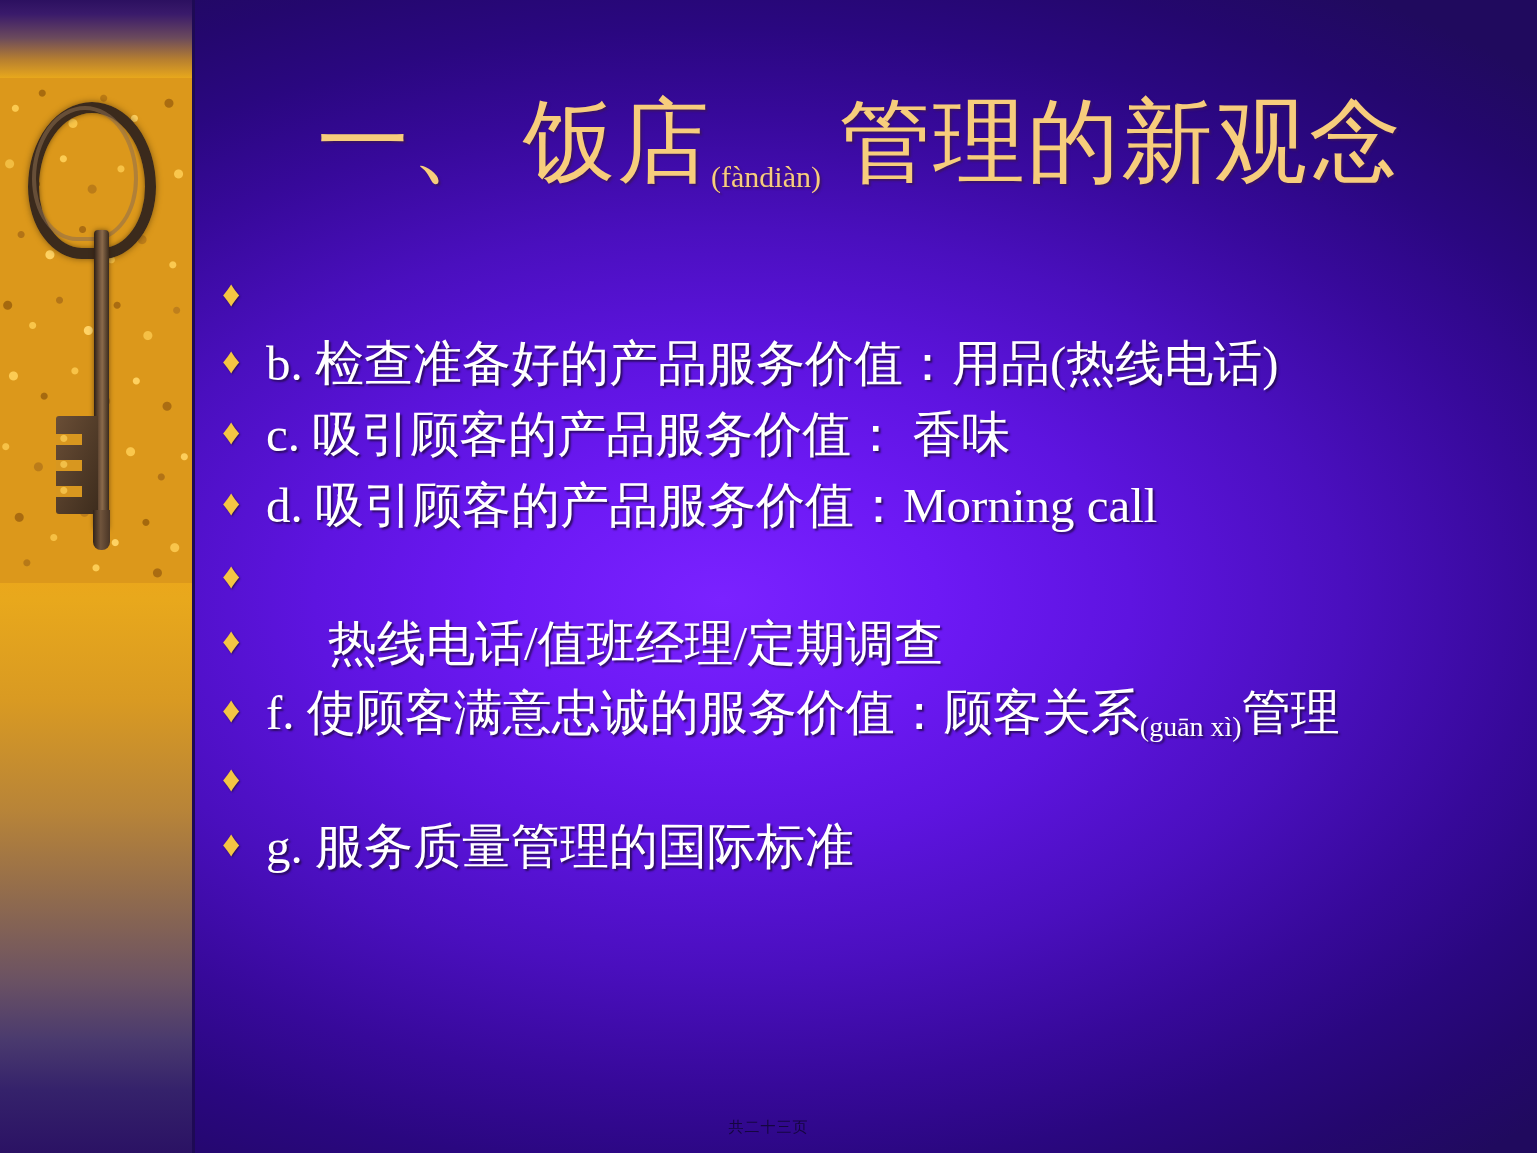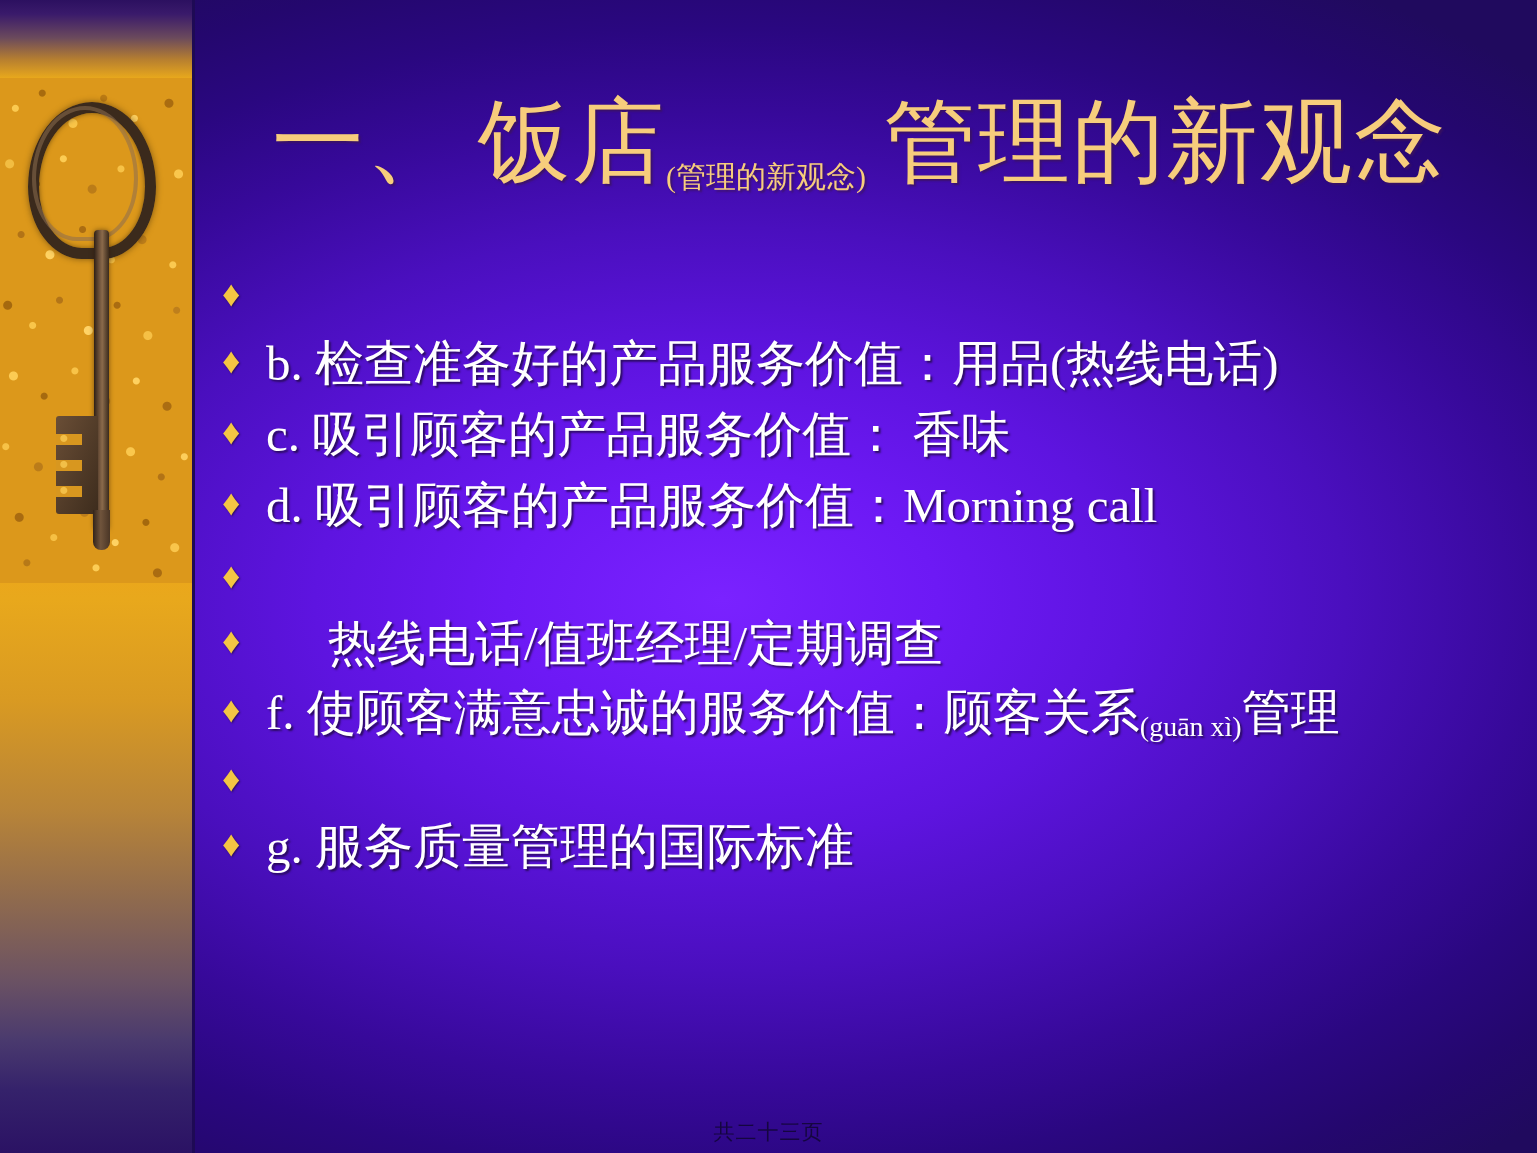--- a/index.html
+++ b/index.html
@@ -264,21 +264,21 @@
   .r9 { margin-top: 20px; }
 
   
   .footer {
     position: absolute;
     left: 0;
     top: 1118px;
     width: 1537px;
     text-align: center;
     color: #150640;
-    font-size: 21px;
+    font-size: 15px;
     letter-spacing: 1px;
     font-family: "Liberation Sans", sans-serif;
   }
 </style>
 </head>
 <body>
 
 <div id="slide">
 
   <div class="sidebar">
@@ -291,21 +291,21 @@
       <div class="key-bit"></div>
       <div class="tooth t1"></div>
       <div class="tooth t2"></div>
       <div class="tooth t3"></div>
       <div class="key-tip"></div>
     </div>
   </div>
   <div class="sidebar-edge"></div>
 
   <div class="title">
-    <span class="zh">一、</span><span class="gap"></span><span class="zh">饭店</span><span class="pinyin">(管理的新观念)</span><span class="gap"></span><span class="zh">管理的新观念</span>
+    <span class="zh">一、</span><span class="gap"></span><span class="zh">饭店</span><span class="pinyin">(fàndiàn)</span><span class="gap"></span><span class="zh">管理的新观念</span>
   </div>
 
   <div class="bullets">
 
     <div class="bullet-row r1">
       <span class="marker">♦</span>
     </div>
 
     <div class="bullet-row r2">
       <span class="marker">♦</span>

